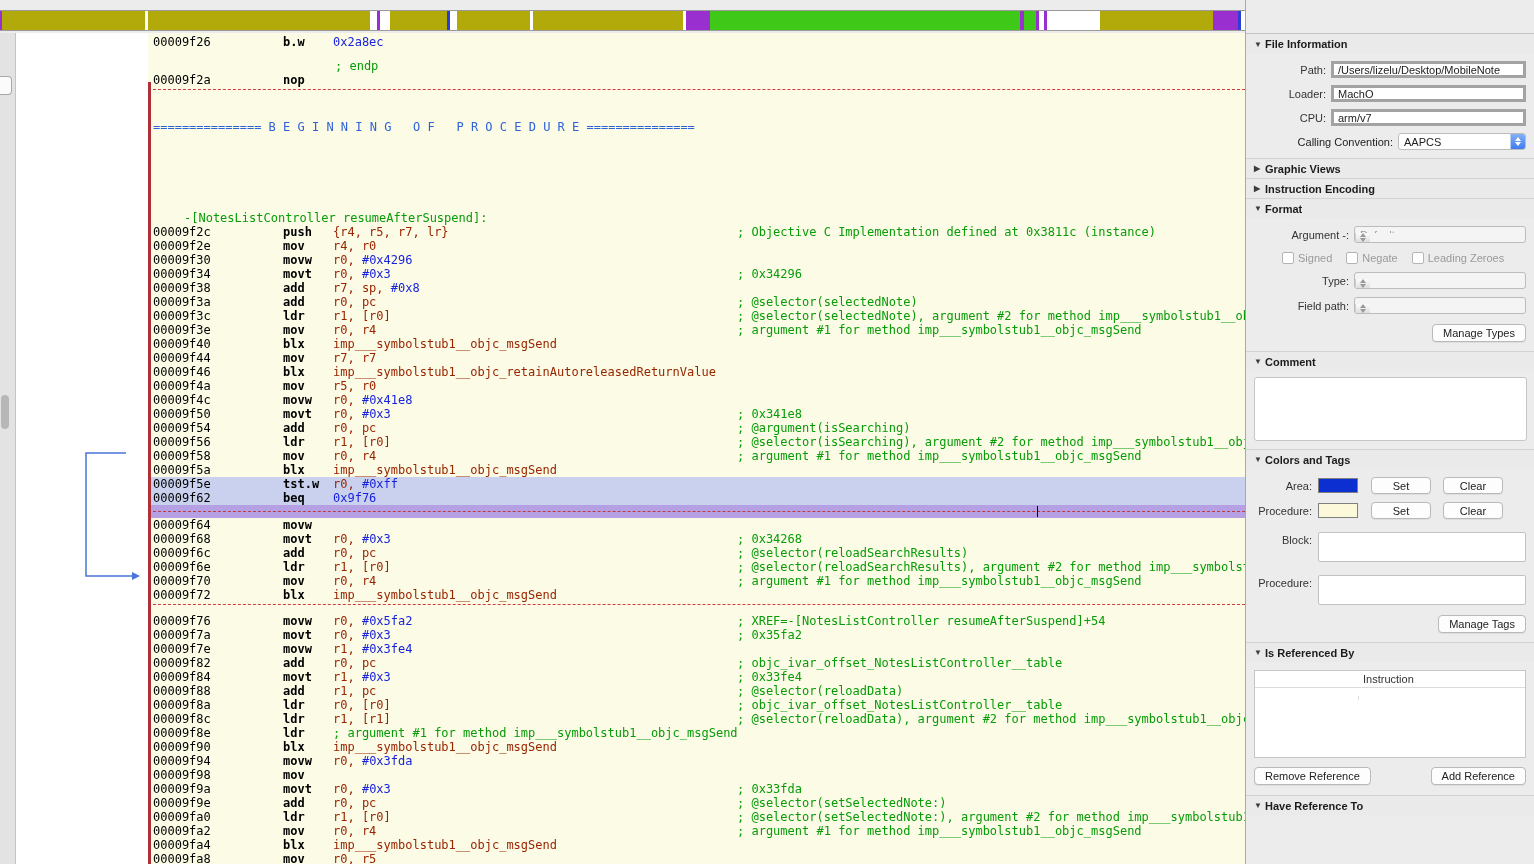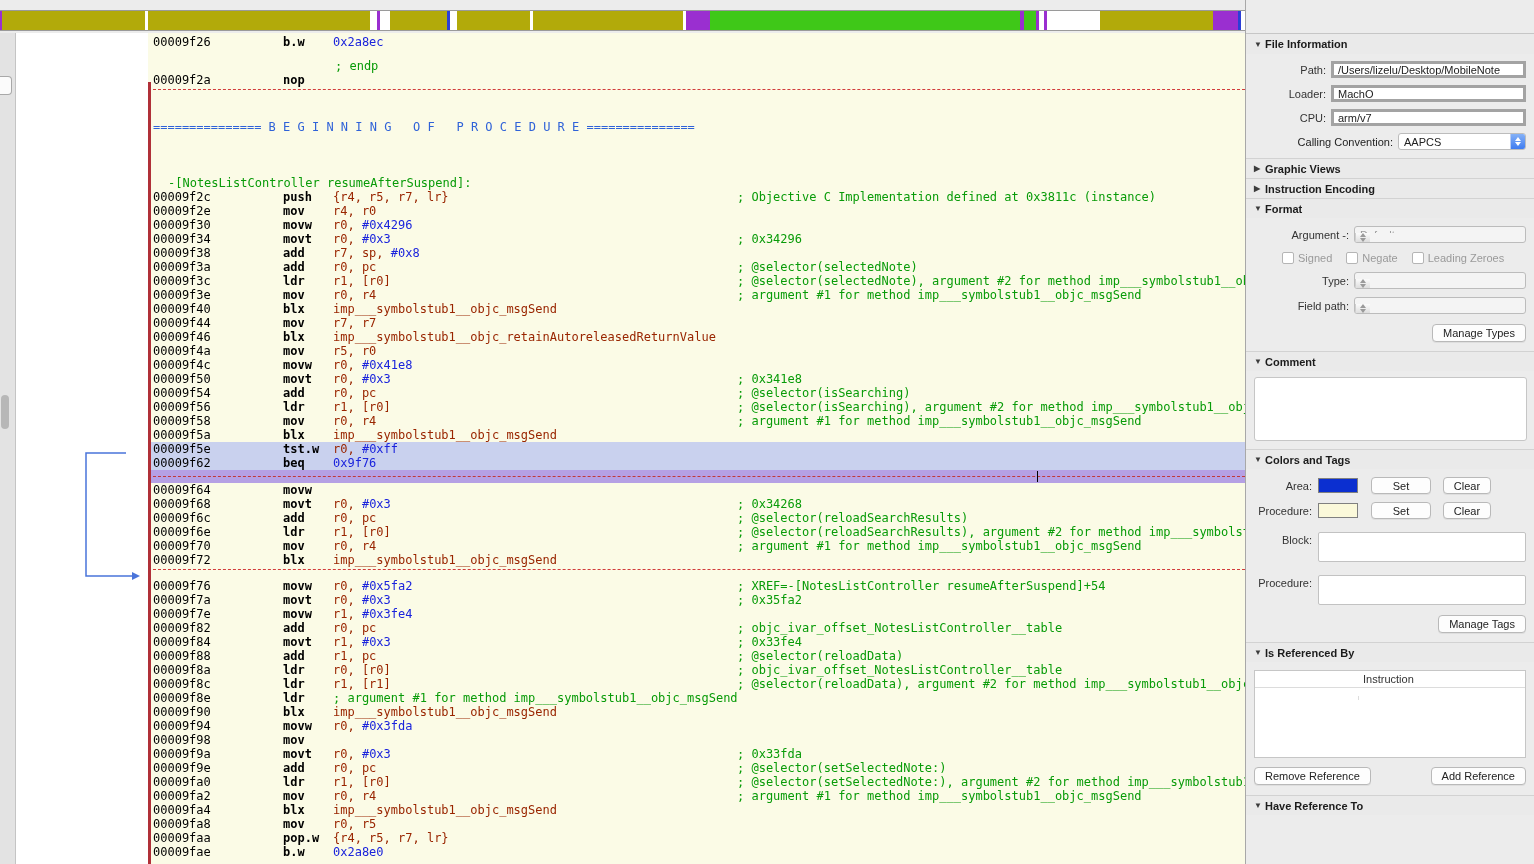--- a/index.html
+++ b/index.html
@@ -39,21 +39,21 @@
   .cmt  { color:#089b08; overflow:hidden; }
   .endprow { height:14px; padding-left:187px; color:#089b08; white-space:pre;margin-top:10px; }
   .blankrow { height:14px; }
   .gaprow { height:7px; }
   .sep { height:5px; position:relative; }
   .sep::after { content:""; position:absolute; left:0; right:0; top:2px; border-top:1px dashed #d23c3c; }
   .sepsel { height:13px; background:#b5a0e4; position:relative; }
   .sepsel::after { content:""; position:absolute; left:0; right:0; top:6px; border-top:1px dashed #c03a3a; }
   .caret { position:absolute; left:889px; top:1px; width:1px; height:11px; background:#000; z-index:5; }
   .procsep { height:14px; padding-left:5px; color:#2f62d8; white-space:pre; }
-  .asmlabel { height:14px; padding-left:20px; color:#089b08; white-space:pre; }
+  .asmlabel { height:14px; padding-left:36px; color:#089b08; white-space:pre;margin-top:35px; }
 
   
   .inspector { position:absolute; top:0; left:1245px; width:289px; height:864px; background:#ececec; border-left:1px solid #a8a8a8; }
   .insp-body { position:absolute; top:33px; left:0; right:0; bottom:0; border-top:1px solid #c6c6c6; overflow:hidden; }
   .sec-hdr { height:20px; display:flex; align-items:center; padding-left:8px; font-weight:bold; font-size:11px; color:#1c1c1c;
              border-top:1px solid #d2d2d2; background:#eaeaea; }
   .sec-hdr:first-child { border-top:none; }
   .tri { font-size:8px; color:#3c3c3c; width:11px; display:inline-block; }
 
   .fi-row { display:flex; align-items:center; margin:7px 8px 0 8px; }
@@ -83,21 +83,21 @@
          box-shadow:0 1px 0 rgba(0,0,0,0.06); white-space:nowrap; }
   .row-right { display:flex; justify-content:flex-end; margin:10px 8px 0 8px; }
 
   .comment-ta { display:block; margin:6px 8px 8px 8px; width:273px; height:64px; background:#fff;
                 border:1px solid #c6c6c6; border-radius:3px; resize:none; outline:none; }
 
   .ct-row { display:flex; align-items:center; margin:8px 8px 0 8px; }
   .ct-lbl { width:58px; text-align:right; margin-right:6px; color:#333; flex:none; }
   .swatch { width:40px; height:15px; border:1px solid #808080; flex:none; }
   .ct-btn-set { margin-left:13px; width:60px; height:17px; }
-  .ct-btn-clear { margin-left:12px; width:48px; height:17px; }
+  .ct-btn-clear { margin-left:12px; width:60px; height:17px; }
   .ct-frow { display:flex; align-items:flex-start; margin:13px 8px 0 8px; }
   .bigfield { flex:1; height:30px; background:#fff; border:1px solid #c2c2c2; border-radius:2px; }
 
   .ref-table { margin:8px 8px 0 8px; background:#fff; border:1px solid #c6c6c6; height:88px; }
   .ref-head { display:flex; height:17px; border-bottom:1px solid #dcdcdc; color:#333; }
   .ref-c1 { width:104px; padding:2px 4px; border-right:1px solid #dcdcdc; overflow:hidden;margin-top:25px; }
   .ref-c2 { flex:1; padding:2px 4px; overflow:hidden; }
   .ref-btns { display:flex; justify-content:space-between; margin:9px 8px 0 8px; }
 </style>
 </head>
@@ -176,21 +176,21 @@
           <div class="row"><span class="addr">00009f38</span><span class="opc">add</span><span class="opr">r7, sp, <span class="num">#0x8</span></span><span class="cmt"></span></div>
           <div class="row"><span class="addr">00009f3a</span><span class="opc">add</span><span class="opr">r0, pc</span><span class="cmt">; @selector(selectedNote)</span></div>
           <div class="row"><span class="addr">00009f3c</span><span class="opc">ldr</span><span class="opr">r1, [r0]</span><span class="cmt">; @selector(selectedNote), argument #2 for method imp___symbolstub1__objc_msgSend</span></div>
           <div class="row"><span class="addr">00009f3e</span><span class="opc">mov</span><span class="opr">r0, r4</span><span class="cmt">; argument #1 for method imp___symbolstub1__objc_msgSend</span></div>
           <div class="row"><span class="addr">00009f40</span><span class="opc">blx</span><span class="opr">imp___symbolstub1__objc_msgSend</span><span class="cmt"></span></div>
           <div class="row"><span class="addr">00009f44</span><span class="opc">mov</span><span class="opr">r7, r7</span><span class="cmt"></span></div>
           <div class="row"><span class="addr">00009f46</span><span class="opc">blx</span><span class="opr">imp___symbolstub1__objc_retainAutoreleasedReturnValue</span><span class="cmt"></span></div>
           <div class="row"><span class="addr">00009f4a</span><span class="opc">mov</span><span class="opr">r5, r0</span><span class="cmt"></span></div>
           <div class="row"><span class="addr">00009f4c</span><span class="opc">movw</span><span class="opr">r0, <span class="num">#0x41e8</span></span><span class="cmt"></span></div>
           <div class="row"><span class="addr">00009f50</span><span class="opc">movt</span><span class="opr">r0, <span class="num">#0x3</span></span><span class="cmt">; 0x341e8</span></div>
-          <div class="row"><span class="addr">00009f54</span><span class="opc">add</span><span class="opr">r0, pc</span><span class="cmt">; @selector(isSearching)</span></div>
+          <div class="row"><span class="addr">00009f54</span><span class="opc">add</span><span class="opr">r0, pc</span><span class="cmt">; @argument(isSearching)</span></div>
           <div class="row"><span class="addr">00009f56</span><span class="opc">ldr</span><span class="opr">r1, [r0]</span><span class="cmt">; @selector(isSearching), argument #2 for method imp___symbolstub1__objc_msgSend</span></div>
           <div class="row"><span class="addr">00009f58</span><span class="opc">mov</span><span class="opr">r0, r4</span><span class="cmt">; argument #1 for method imp___symbolstub1__objc_msgSend</span></div>
           <div class="row"><span class="addr">00009f5a</span><span class="opc">blx</span><span class="opr">imp___symbolstub1__objc_msgSend</span><span class="cmt"></span></div>
           <div class="row hl"><span class="addr">00009f5e</span><span class="opc">tst.w</span><span class="opr">r0, <span class="num">#0xff</span></span><span class="cmt"></span></div>
           <div class="row hl"><span class="addr">00009f62</span><span class="opc">beq</span><span class="opr"><span class="num">0x9f76</span></span><span class="cmt"></span></div>
           <div class="sepsel">
             <span class="caret"></span>
           </div>
           <div class="row"><span class="addr">00009f64</span><span class="opc">movw</span><span class="cmt"></span></div>
           <div class="row"><span class="addr">00009f68</span><span class="opc">movt</span><span class="opr">r0, <span class="num">#0x3</span></span><span class="cmt">; 0x34268</span></div>

